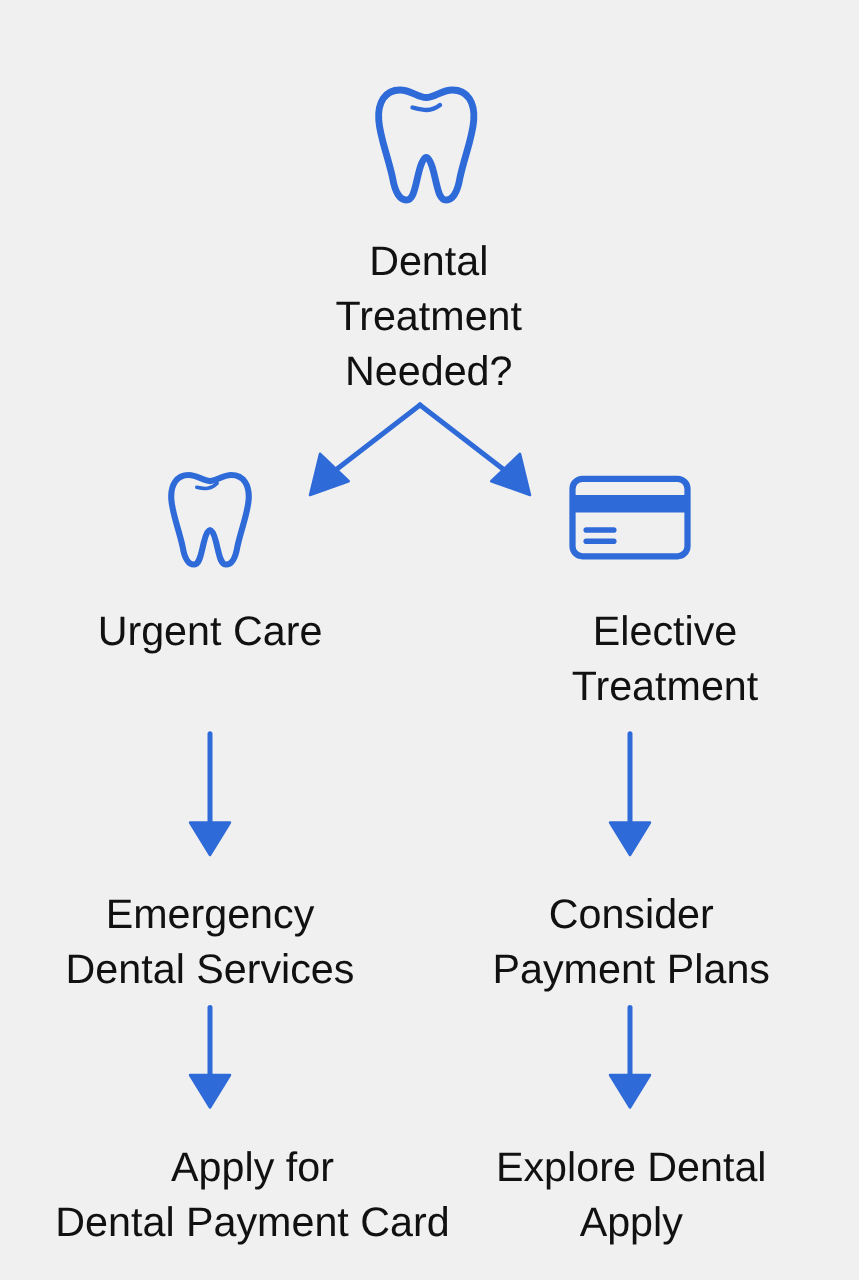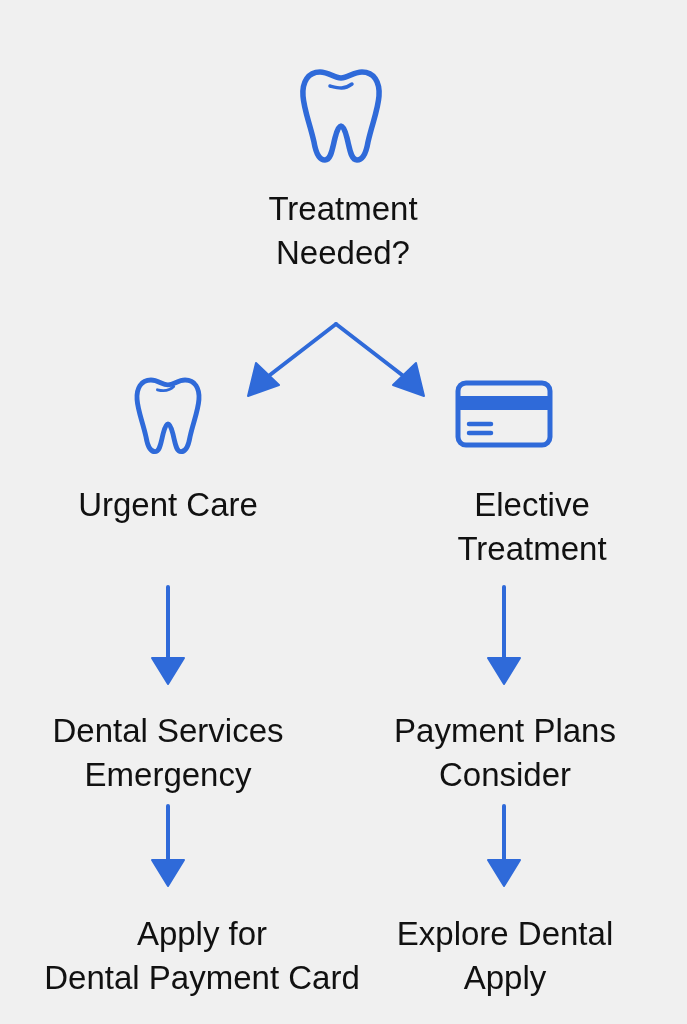--- a/index.html
+++ b/index.html
@@ -35,20 +35,21 @@
   </style>
 </head>
 <body>
 
 <svg class="icon" style="left:298px; top:66px;" width="86" height="98" viewBox="0 0 86 98">
   <path d="M22 6 C10 6 4 16 5 30 C6 44 12 58 16 76 C18 88 22 94 27 94 C33 94 34 84 37 72 C39 64 41 60 43 60 C45 60 47 64 49 72 C52 84 53 94 59 94 C64 94 68 88 70 76 C74 58 80 44 81 30 C82 16 76 6 64 6 C55 6 50 12 43 12 C36 12 31 6 22 6 Z" fill="none" stroke="#2f6ad9" stroke-width="5.5" stroke-linejoin="round"></path>
   <path d="M32 20 C40 22 46 24 54 18" fill="none" stroke="#2f6ad9" stroke-width="3.5" stroke-linecap="round"></path>
 </svg>
 
 <div class="node-text" style="left:343px; top:187px;">
+  <span>Dental</span>
   <span>Treatment</span>
   <span>Needed?</span>
 </div>
 
 <svg class="overlay" width="687" height="1024" viewBox="0 0 687 1024">
 
   <g>
     <line x1="336" y1="324" x2="266" y2="378" stroke="#2f6ad9" stroke-width="4" stroke-linecap="round"></line>
     <polygon points="248,396 256,363 279,385" fill="#2f6ad9" stroke="#2f6ad9" stroke-width="2" stroke-linejoin="round"></polygon>
   </g>
@@ -85,32 +86,32 @@
   <rect x="3" y="3" width="92" height="62" rx="8" ry="8" fill="none" stroke="#2f6ad9" stroke-width="5"></rect>
   <rect x="3" y="16" width="92" height="14" fill="#2f6ad9"></rect>
   <line x1="14" y1="44" x2="36" y2="44" stroke="#2f6ad9" stroke-width="4.5" stroke-linecap="round"></line>
   <line x1="14" y1="53" x2="36" y2="53" stroke="#2f6ad9" stroke-width="4.5" stroke-linecap="round"></line>
 </svg>
 
 <div class="node-text" style="left:168px; top:483px;">
   <span>Urgent Care</span>
 </div>
 <div class="node-text" style="left:168px; top:709px;">
+  <span>Emergency</span>
   <span>Dental Services</span>
-  <span>Emergency</span>
 </div>
 <div class="node-text" style="left:168px; top:912px;margin-left:34px;">
   <span>Apply for</span>
   <span>Dental Payment Card</span>
 </div>
 
 <div class="node-text" style="left:505px; top:483px;margin-left:27px;">
   <span>Elective</span>
   <span>Treatment</span>
 </div>
 <div class="node-text" style="left:505px; top:709px;">
+  <span>Consider</span>
   <span>Payment Plans</span>
-  <span>Consider</span>
 </div>
 <div class="node-text" style="left:505px; top:912px;">
   <span>Explore Dental</span>
   <span>Apply</span>
 </div>
 
 </body></html>

